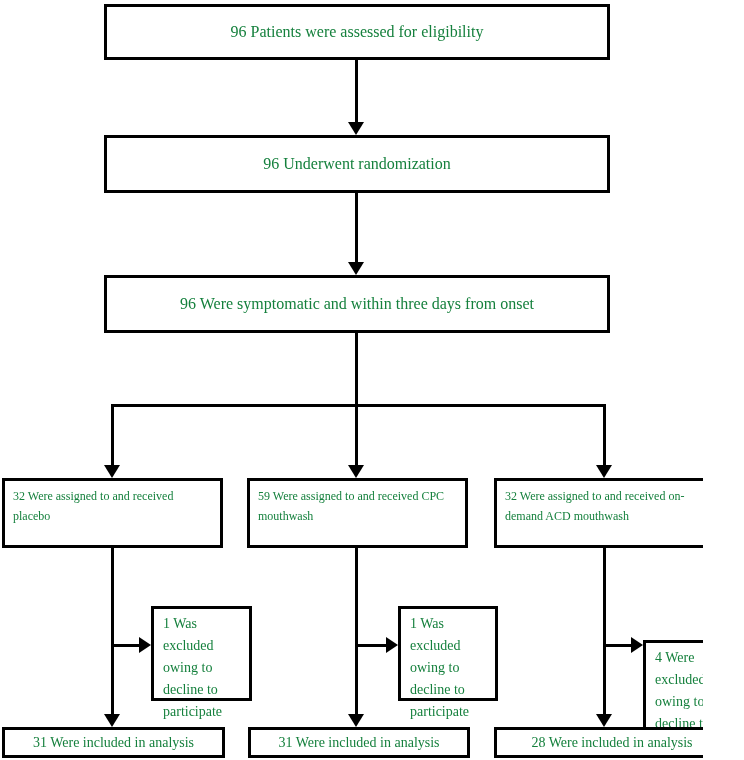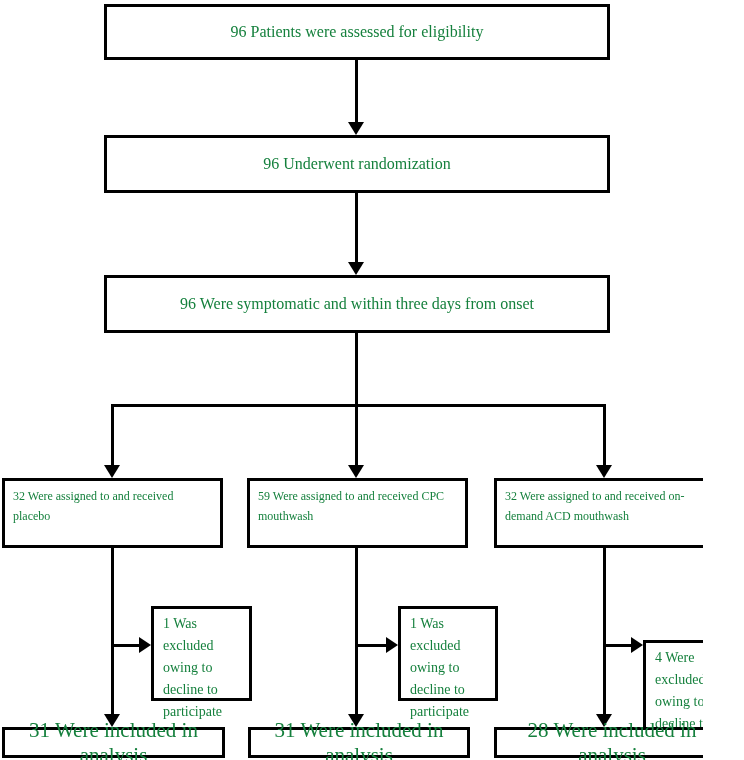--- a/index.html
+++ b/index.html
@@ -34,21 +34,21 @@
   .box.excl {
     padding: 4px 4px 2px 9px;
     font-size: 14px;
     line-height: 22px;
   }
   .box.analysis {
     display: flex;
     align-items: center;
     justify-content: center;
     text-align: center;
-    font-size: 21px;
+    font-size: 14px;
   }
   .vline, .hline { position: absolute; background: #000000; }
   .vline { width: 3px; }
   .hline { height: 3px; }
   .arrow-down {
     position: absolute;
     width: 0; height: 0;
     border-left: 8px solid transparent;
     border-right: 8px solid transparent;
     border-top: 13px solid #000000;

